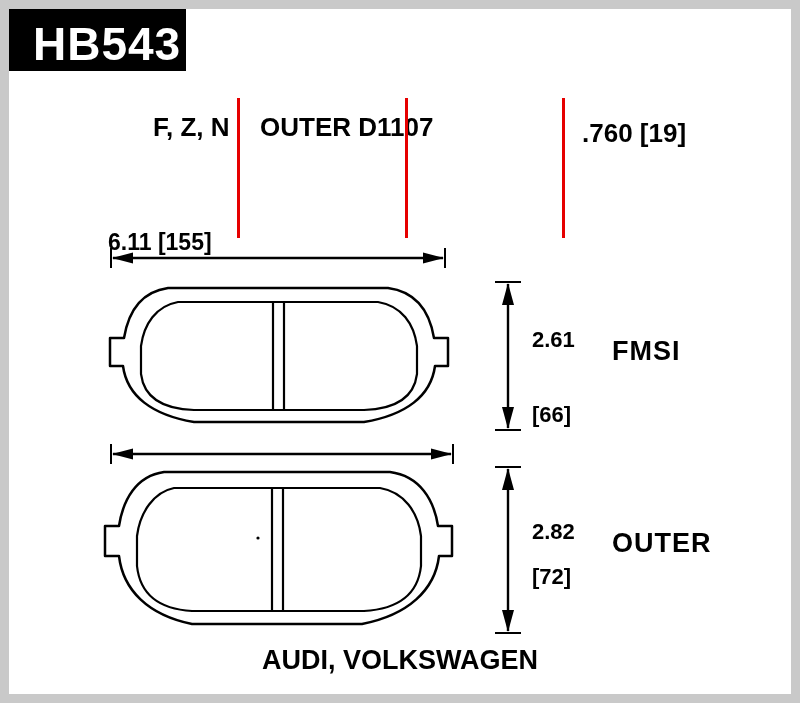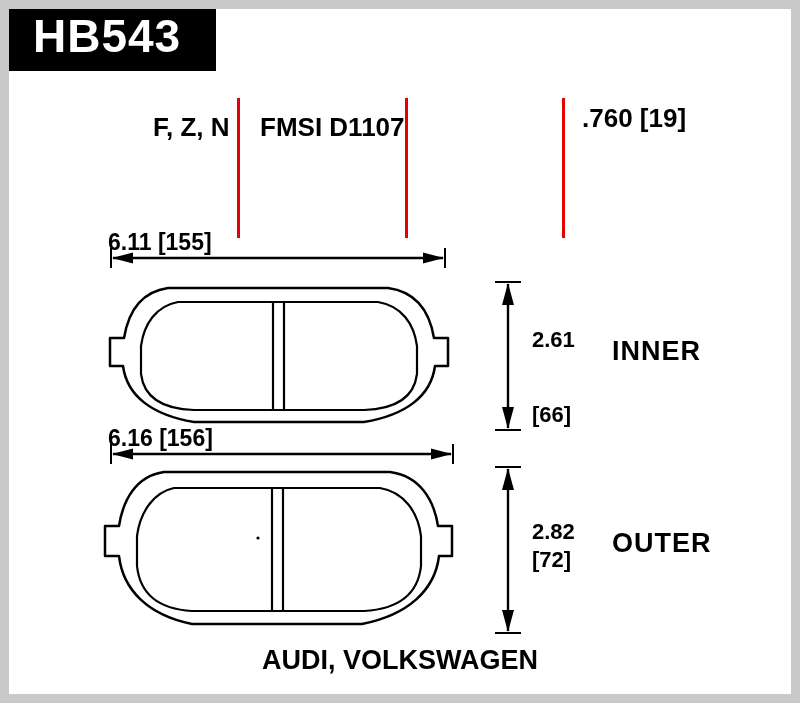--- a/index.html
+++ b/index.html
@@ -3,22 +3,22 @@
 <meta charset="utf-8">
 <style>
   html,body{margin:0;padding:0;background:#fff;}
   .page{
     position:relative;width:800px;height:703px;box-sizing:border-box;
     background:#ffffff;border:9px solid #c9c9c9;overflow:hidden;
     font-family:"Liberation Sans",sans-serif;color:#000;
   }
   .abs{position:absolute;}
   .banner{
-    left:0;top:0;width:207px;height:62px;background:#000;
-    display:flex;align-items:flex-start;
+    left:0;top:0;width:177px;height:62px;background:#000;
+    display:flex;align-items:flex-end;
   }
   .banner-text{
     color:#fff;font-size:46px;font-weight:700;padding-left:24px;letter-spacing:1px;
   }
   .spec{font-size:26px;font-weight:700;white-space:nowrap;margin-left:7px;}
   .redline{width:3px;height:140px;background:#e60000;top:89px;}
   .dimtext{font-size:23px;font-weight:700;text-align:left;}
   .vdimtext{font-size:22px;font-weight:700;white-space:nowrap;}
   .sidelabel{font-size:27px;font-weight:700;letter-spacing:1px;}
   .apptext{font-size:27px;font-weight:700;text-align:center;width:782px;left:0;}
@@ -28,24 +28,24 @@
 <body>
 
 <div class="page">
 
   <div class="abs banner">
     <span class="banner-text">HB543</span>
   </div>
 
   <div class="abs spec" style="left:137px;top:103px;">F, Z, N</div>
   <div class="abs redline" style="left:228px;"></div>
-  <div class="abs spec" style="left:244px;top:103px;">FMSI D1107</div>
+  <div class="abs spec" style="left:244px;top:103px;">OUTER D1107</div>
   <div class="abs redline" style="left:396px;"></div>
   <div class="abs redline" style="left:553px;"></div>
-  <div class="abs spec" style="left:566px;top:94px;text-align:center;">.760 [19]</div>
+  <div class="abs spec" style="left:566px;top:109px;text-align:center;">.760 [19]</div>
 
   <div class="abs dimtext" style="left:99px;top:220px;width:340px;">6.11 [155]</div>
   <div class="abs" style="left:99px;top:239px;">
     <svg width="340" height="20" viewBox="0 0 340 20">
       <line x1="3" y1="0" x2="3" y2="20" stroke="#000" stroke-width="2"></line>
       <line x1="337" y1="0" x2="337" y2="20" stroke="#000" stroke-width="2"></line>
       <line x1="5" y1="10" x2="335" y2="10" stroke="#000" stroke-width="2.4"></line>
       <polygon points="4,10 25,4.5 25,15.5" fill="#000"></polygon>
       <polygon points="336,10 315,4.5 315,15.5" fill="#000"></polygon>
     </svg>
@@ -68,23 +68,22 @@
     <svg width="26" height="150" viewBox="0 0 26 150">
       <line x1="0" y1="1" x2="26" y2="1" stroke="#000" stroke-width="2"></line>
       <line x1="0" y1="149" x2="26" y2="149" stroke="#000" stroke-width="2"></line>
       <line x1="13" y1="3" x2="13" y2="147" stroke="#000" stroke-width="2.4"></line>
       <polygon points="13,2 7,24 19,24" fill="#000"></polygon>
       <polygon points="13,148 7,126 19,126" fill="#000"></polygon>
     </svg>
   </div>
   <div class="abs vdimtext" style="left:523px;top:318px;">2.61</div>
   <div class="abs vdimtext" style="left:523px;top:346px;margin-top:47px;">[66]</div>
-  <div class="abs sidelabel" style="left:603px;top:327px;">INNER</div>
+  <div class="abs sidelabel" style="left:603px;top:327px;">FMSI</div>
 
-  <div class="abs dimtext" style="left:99px;top:416px;width:348px;">6.16 [156]</div>
   <div class="abs" style="left:99px;top:435px;">
     <svg width="348" height="20" viewBox="0 0 348 20">
       <line x1="3" y1="0" x2="3" y2="20" stroke="#000" stroke-width="2"></line>
       <line x1="345" y1="0" x2="345" y2="20" stroke="#000" stroke-width="2"></line>
       <line x1="5" y1="10" x2="343" y2="10" stroke="#000" stroke-width="2.4"></line>
       <polygon points="4,10 25,4.5 25,15.5" fill="#000"></polygon>
       <polygon points="344,10 323,4.5 323,15.5" fill="#000"></polygon>
     </svg>
   </div>
 
@@ -105,18 +104,18 @@
   <div class="abs" style="left:486px;top:457px;">
     <svg width="26" height="168" viewBox="0 0 26 168">
       <line x1="0" y1="1" x2="26" y2="1" stroke="#000" stroke-width="2"></line>
       <line x1="0" y1="167" x2="26" y2="167" stroke="#000" stroke-width="2"></line>
       <line x1="13" y1="3" x2="13" y2="165" stroke="#000" stroke-width="2.4"></line>
       <polygon points="13,2 7,24 19,24" fill="#000"></polygon>
       <polygon points="13,166 7,144 19,144" fill="#000"></polygon>
     </svg>
   </div>
   <div class="abs vdimtext" style="left:523px;top:510px;">2.82</div>
-  <div class="abs vdimtext" style="left:523px;top:538px;">[72]</div>
+  <div class="abs vdimtext" style="left:523px;top:555px;">[72]</div>
   <div class="abs sidelabel" style="left:603px;top:519px;">OUTER</div>
 
   <div class="abs apptext" style="top:636px;">AUDI, VOLKSWAGEN</div>
 
 </div>
 
 </body></html>

